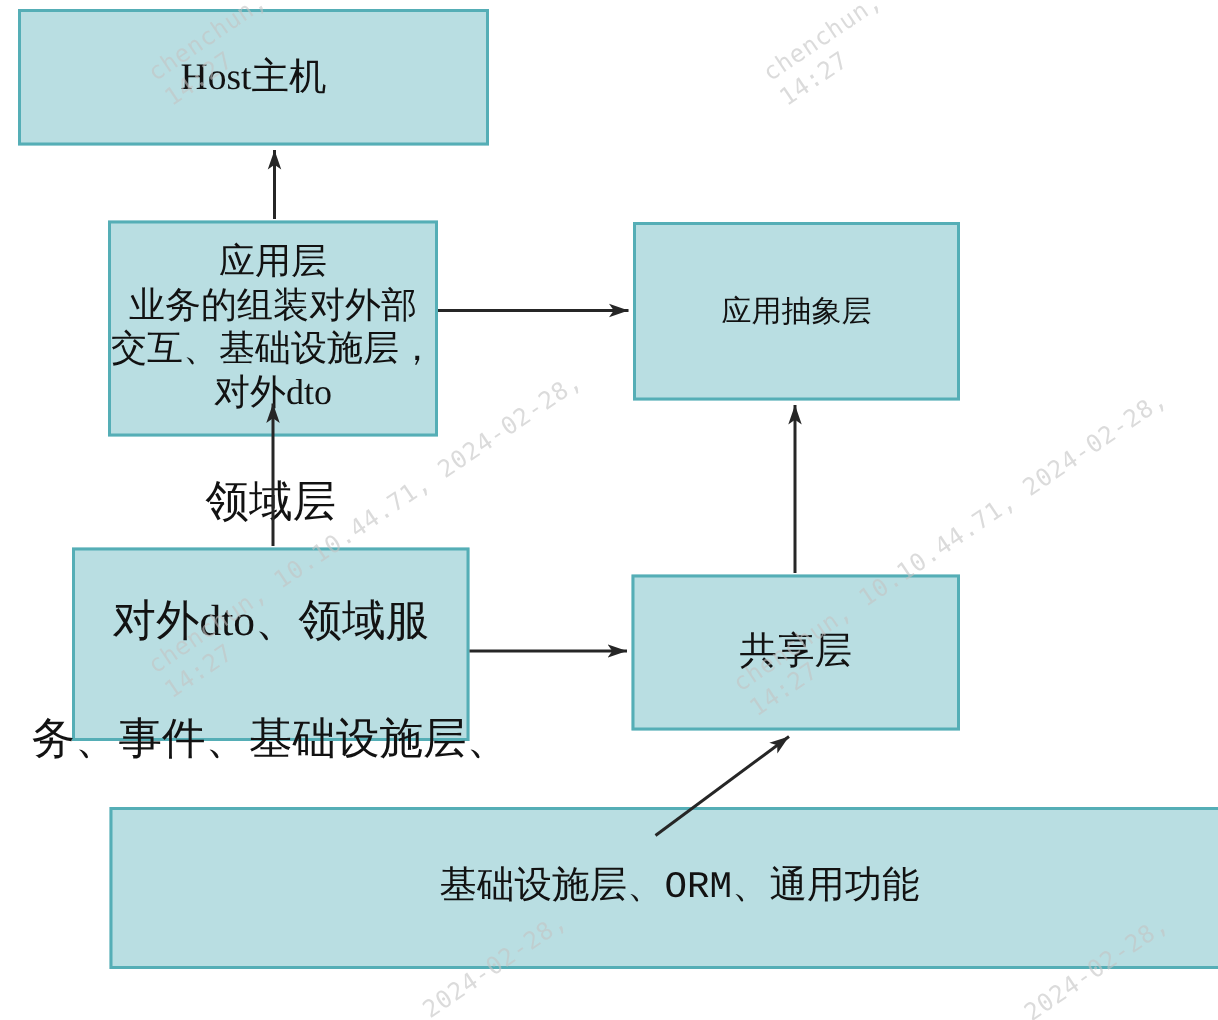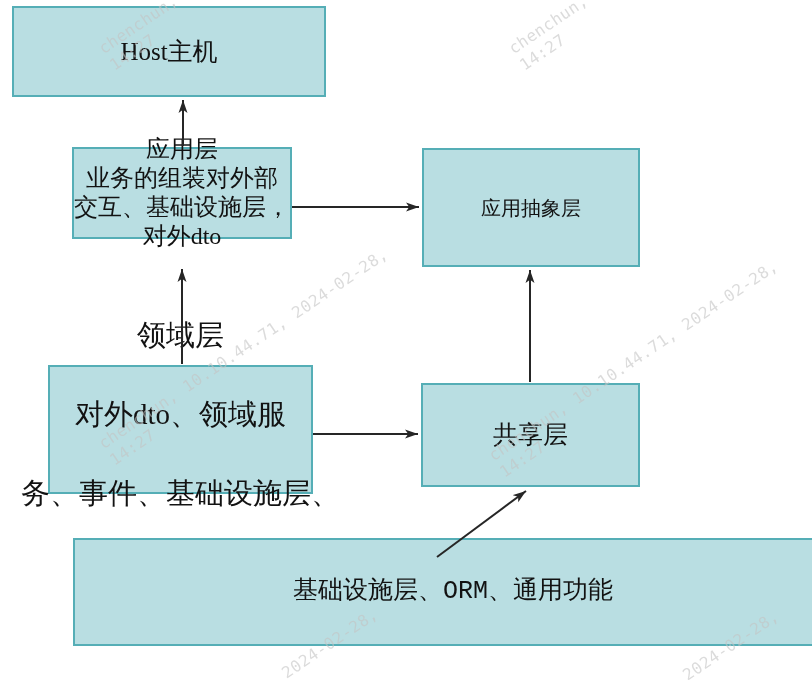--- a/index.html
+++ b/index.html
@@ -47,21 +47,21 @@
         <line x1="313" y1="434" x2="418" y2="434" class="edge-line" marker-end="url(#arrowhead)"></line>
         <line x1="530" y1="382" x2="530" y2="270" class="edge-line" marker-end="url(#arrowhead)"></line>
         <line x1="437" y1="557" x2="526" y2="491" class="edge-line" marker-end="url(#arrowhead)"></line>
       </g>
   </svg>
 
   <div class="node" id="node-host" style="left: 12px; top: 6px; width: 314px; height: 91px;">
     <span class="line">Host主机</span>
   </div>
 
-  <div class="node" id="node-application" style="left: 72px; top: 147px; width: 220px; height: 92px; align-items: center;">
+  <div class="node" id="node-application" style="left: 72px; top: 147px; width: 220px; height: 144px; align-items: center;">
     <span class="line">应用层</span>
     <span class="line">业务的组装对外部</span>
     <span class="line">交互、基础设施层，</span>
     <span class="line">对外dto</span>
   </div>
 
   <div class="node" id="node-app-abstract" style="left: 422px; top: 148px; width: 218px; height: 119px;">
     <span class="line">应用抽象层</span>
   </div>
 

